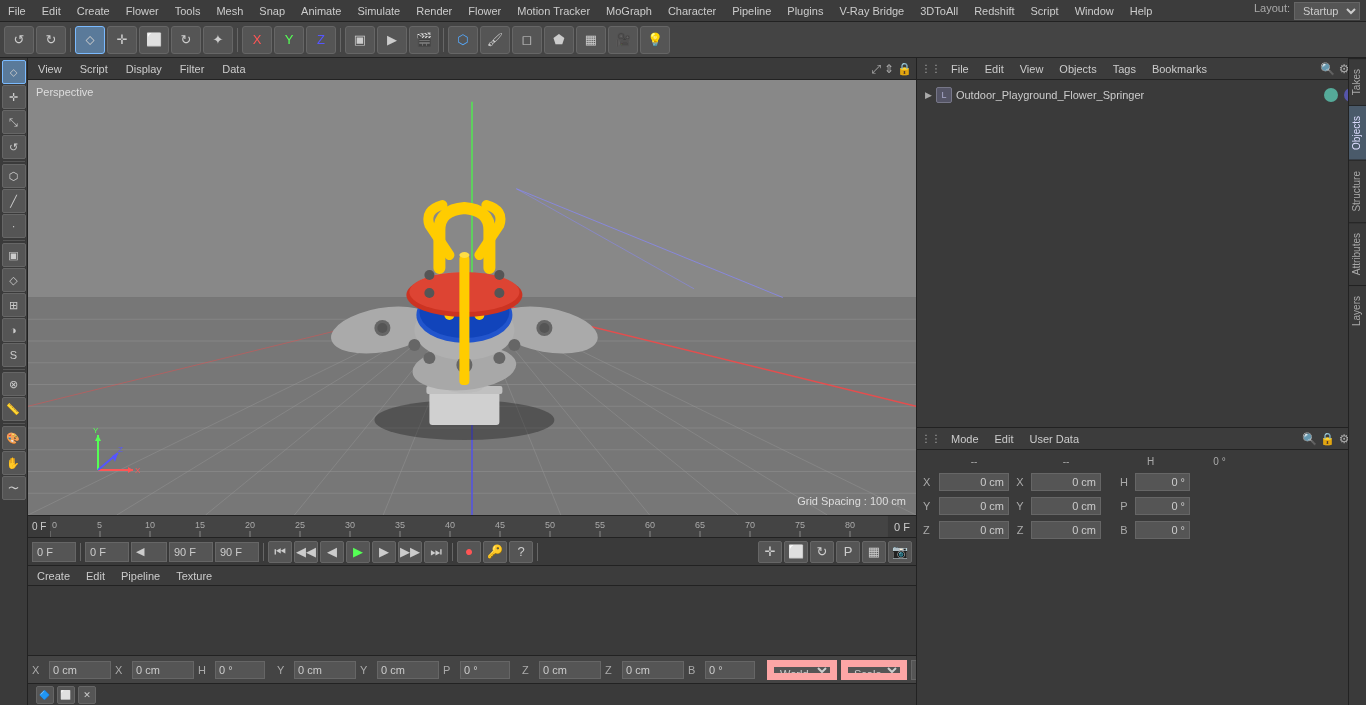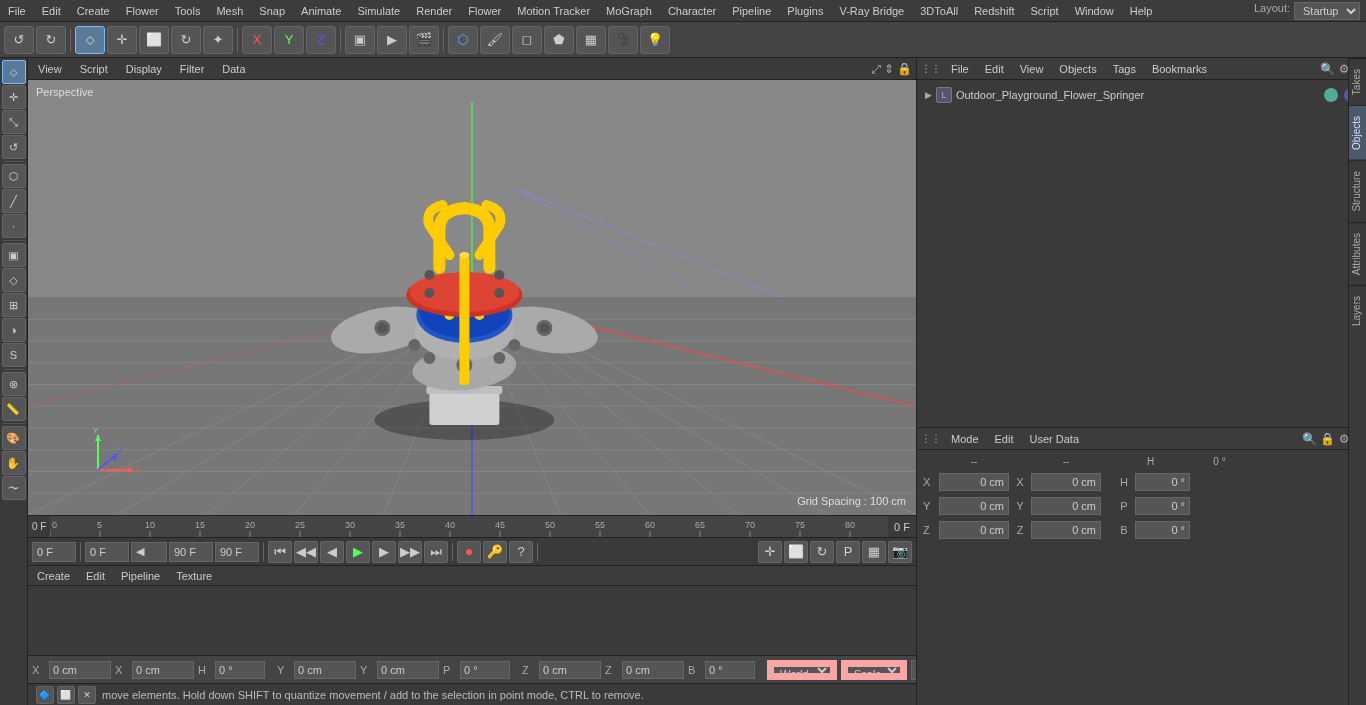--- a/index.html
+++ b/index.html
@@ -584,21 +584,20 @@
       </select>
       <button class="coord-bar-btn">Apply</button>
     </div>
 
     <div class="status-bar">
       <div class="status-icons">
         <div class="status-icon">🔷</div>
         <div class="status-icon">⬜</div>
         <div class="status-icon">✕</div>
       </div>
-      <span class="status-text">move elements. Hold down SHIFT to quantize movement / add to the selection in point mode, CTRL to remove.</span>
     </div>
   </div>
 
   <div class="right-panel" style="position:relative;">
 
     <div class="right-panel-top">
       <div class="panel-header">
         <span class="panel-header-icon">⋮⋮</span>
         <div class="panel-header-item">File</div>
         <div class="panel-header-item">Edit</div>

